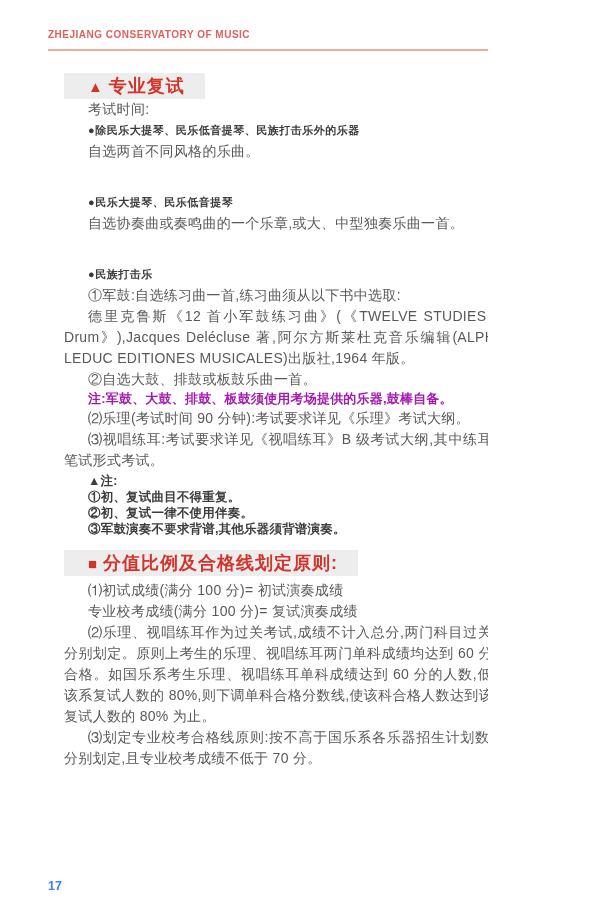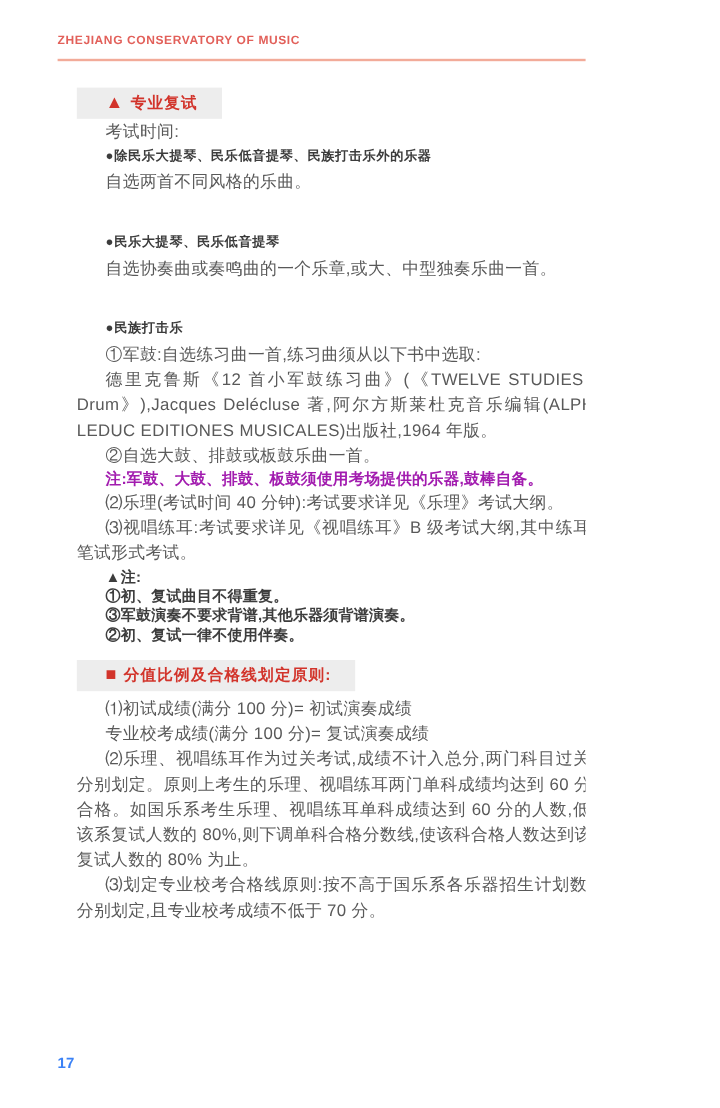--- a/index.html
+++ b/index.html
@@ -29,21 +29,21 @@
     background:#ededed;
     height:26px;line-height:26px;
     padding:0 20px 0 24px;
     white-space:nowrap;
   }
   .badge-marker{
     color:#d2342b;font-size:15px;font-weight:700;
     margin-right:6px;vertical-align:0px;
   }
   .badge-title{
-    color:#d2342b;font-size:13px;font-weight:700;
+    color:#d2342b;font-size:18px;font-weight:700;
     letter-spacing:1px;
   }
   .p{
     margin:0;
     font-size:14px;line-height:21px;
     color:#595959;
     text-align:justify;
     text-indent:24px;
     letter-spacing:.3px;
   }
@@ -97,28 +97,28 @@
     <p class="p">自选两首不同风格的乐曲。</p>
 
     <p class="p-head mt"><span class="bullet">●</span><span>民乐大提琴、民乐低音提琴</span></p>
     <p class="p">自选协奏曲或奏鸣曲的一个乐章,或大、中型独奏乐曲一首。</p>
 
     <p class="p-head mt"><span class="bullet">●</span><span>民族打击乐</span></p>
     <p class="p">①军鼓:自选练习曲一首,练习曲须从以下书中选取:</p>
     <p class="p">德里克鲁斯《12 首小军鼓练习曲》(《TWELVE STUDIES for the Drum》),Jacques Delécluse 著,阿尔方斯莱杜克音乐编辑(ALPHONSE LEDUC EDITIONES MUSICALES)出版社,1964 年版。</p>
     <p class="p">②自选大鼓、排鼓或板鼓乐曲一首。</p>
     <p class="note-line">注:军鼓、大鼓、排鼓、板鼓须使用考场提供的乐器,鼓棒自备。</p>
-    <p class="p">⑵乐理(考试时间 40 分钟):考试要求详见《乐理》考试大纲。</p>
+    <p class="p">⑵乐理(考试时间 90 分钟):考试要求详见《乐理》考试大纲。</p>
     <p class="p">⑶视唱练耳:考试要求详见《视唱练耳》B 级考试大纲,其中练耳以听音笔试形式考试。</p>
 
     <div class="notes">
       <p>▲注:</p>
       <p>①初、复试曲目不得重复。</p>
+      <p>②初、复试一律不使用伴奏。</p>
       <p>③军鼓演奏不要求背谱,其他乐器须背谱演奏。</p>
-      <p>②初、复试一律不使用伴奏。</p>
     </div>
 
     
     <div class="badge2-wrap">
       <div class="badge">
         <span class="badge-marker">■</span><span class="badge-title">分值比例及合格线划定原则:</span>
       </div>
     </div>
 
     <p class="p sec2-first">⑴初试成绩(满分 100 分)= 初试演奏成绩</p>

